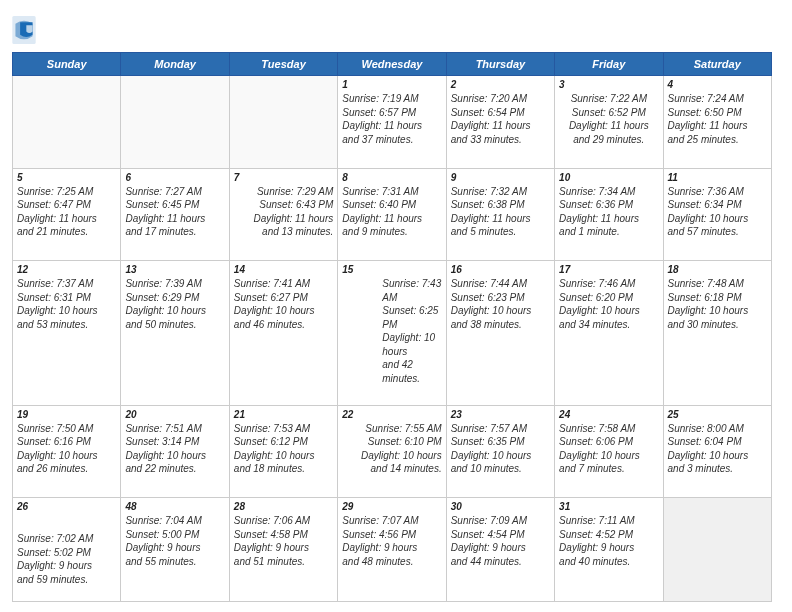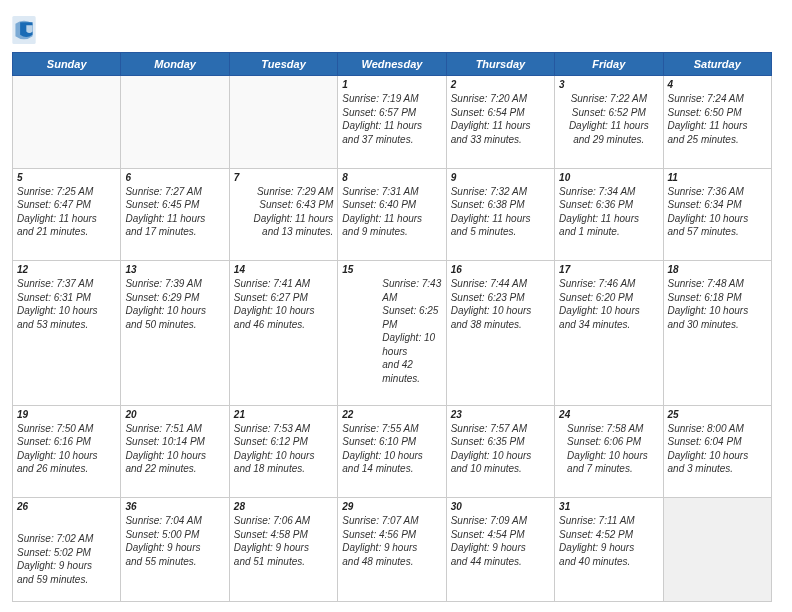--- a/index.html
+++ b/index.html
@@ -272,48 +272,48 @@
           <td>
             <div class="day-num">19</div>
             <div class="day-info" style="white-space: pre-line;">Sunrise: 7:50 AM
 Sunset: 6:16 PM
 Daylight: 10 hours
 and 26 minutes.</div>
           </td>
           <td>
             <div class="day-num">20</div>
             <div class="day-info" style="white-space: pre-line;">Sunrise: 7:51 AM
-Sunset: 10:14 PM
+Sunset: 3:14 PM
 Daylight: 10 hours
 and 22 minutes.</div>
           </td>
           <td>
             <div class="day-num">21</div>
             <div class="day-info" style="white-space: pre-line;">Sunrise: 7:53 AM
 Sunset: 6:12 PM
 Daylight: 10 hours
 and 18 minutes.</div>
           </td>
           <td>
             <div class="day-num">22</div>
-            <div class="day-info" style="white-space: pre-line;">Sunrise: 7:55 AM
+            <div class="day-info" style="white-space: pre-line; text-align: right;">Sunrise: 7:55 AM
 Sunset: 6:10 PM
 Daylight: 10 hours
 and 14 minutes.</div>
           </td>
           <td>
             <div class="day-num">23</div>
             <div class="day-info" style="white-space: pre-line;">Sunrise: 7:57 AM
 Sunset: 6:35 PM
 Daylight: 10 hours
 and 10 minutes.</div>
           </td>
           <td>
             <div class="day-num">24</div>
-            <div class="day-info" style="white-space: pre-line; margin-left: 8px;">Sunrise: 7:58 AM
+            <div class="day-info" style="white-space: pre-line;">Sunrise: 7:58 AM
 Sunset: 6:06 PM
 Daylight: 10 hours
 and 7 minutes.</div>
           </td>
           <td>
             <div class="day-num">25</div>
             <div class="day-info" style="white-space: pre-line;">Sunrise: 8:00 AM
 Sunset: 6:04 PM
 Daylight: 10 hours
 and 3 minutes.</div>
@@ -321,21 +321,21 @@
         </tr>
         <tr>
           <td>
             <div class="day-num">26</div>
             <div class="day-info" style="white-space: pre-line; margin-top: 20px;">Sunrise: 7:02 AM
 Sunset: 5:02 PM
 Daylight: 9 hours
 and 59 minutes.</div>
           </td>
           <td>
-            <div class="day-num">36</div>
+            <div class="day-num">48</div>
             <div class="day-info" style="white-space: pre-line;">Sunrise: 7:04 AM
 Sunset: 5:00 PM
 Daylight: 9 hours
 and 55 minutes.</div>
           </td>
           <td>
             <div class="day-num">28</div>
             <div class="day-info" style="white-space: pre-line;">Sunrise: 7:06 AM
 Sunset: 4:58 PM
 Daylight: 9 hours

